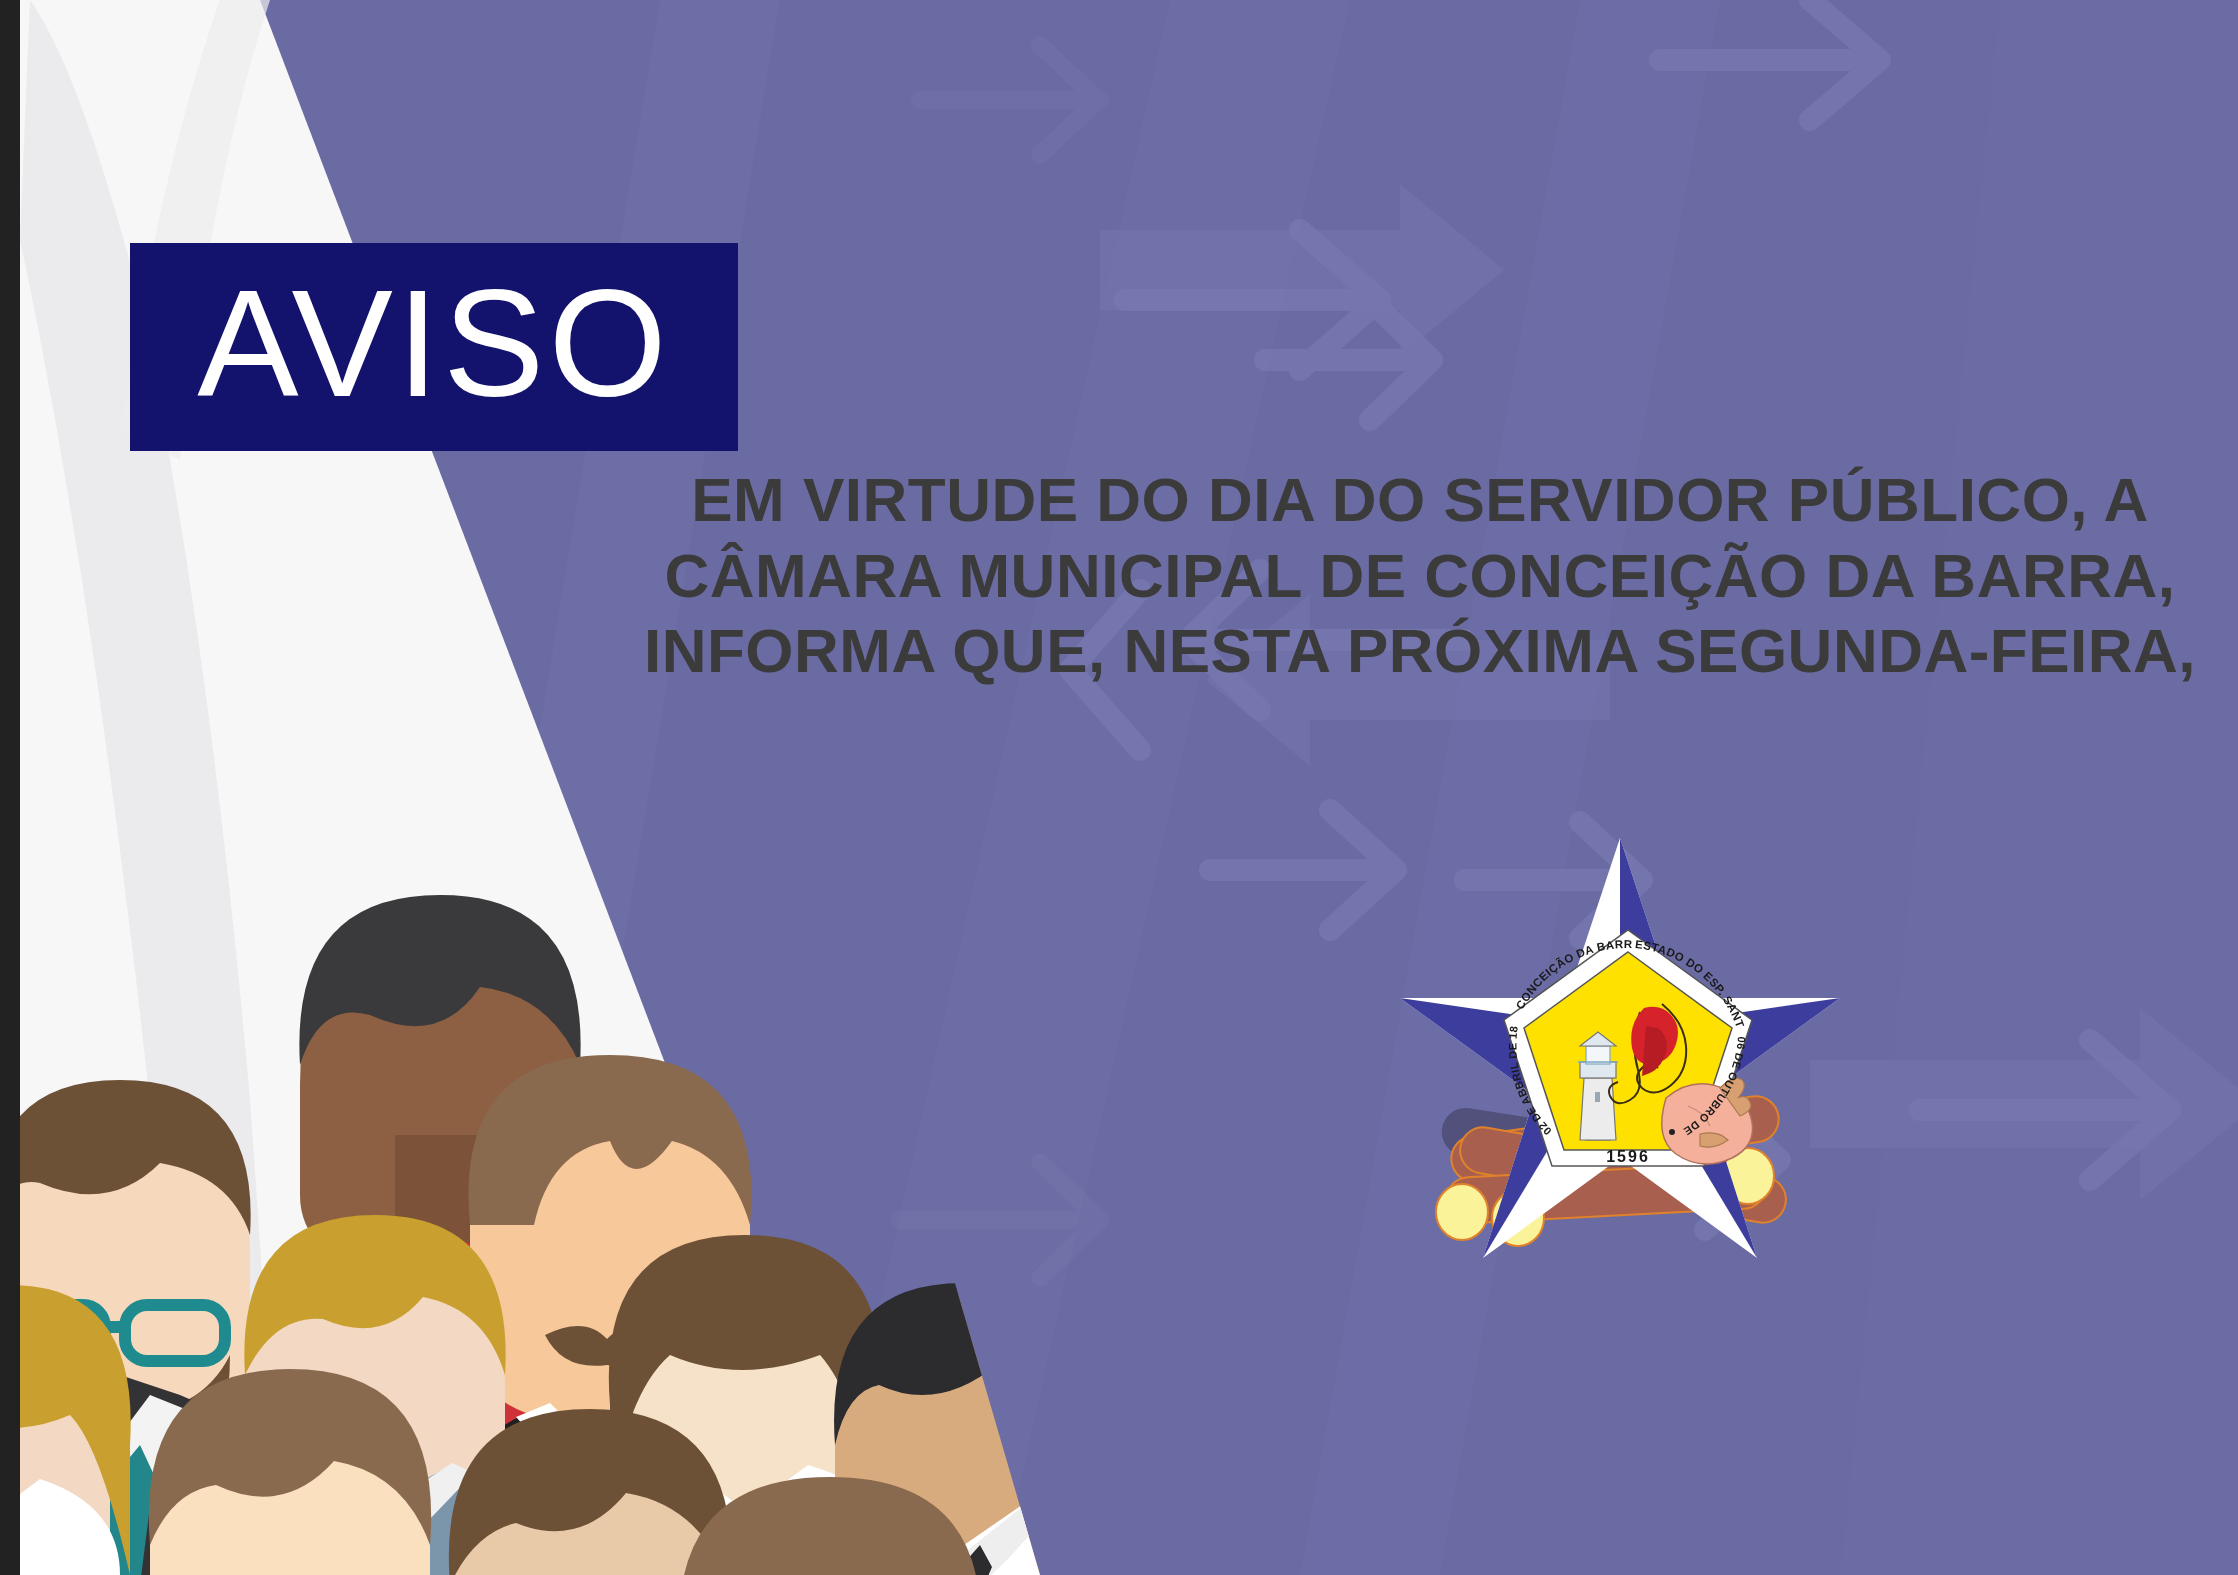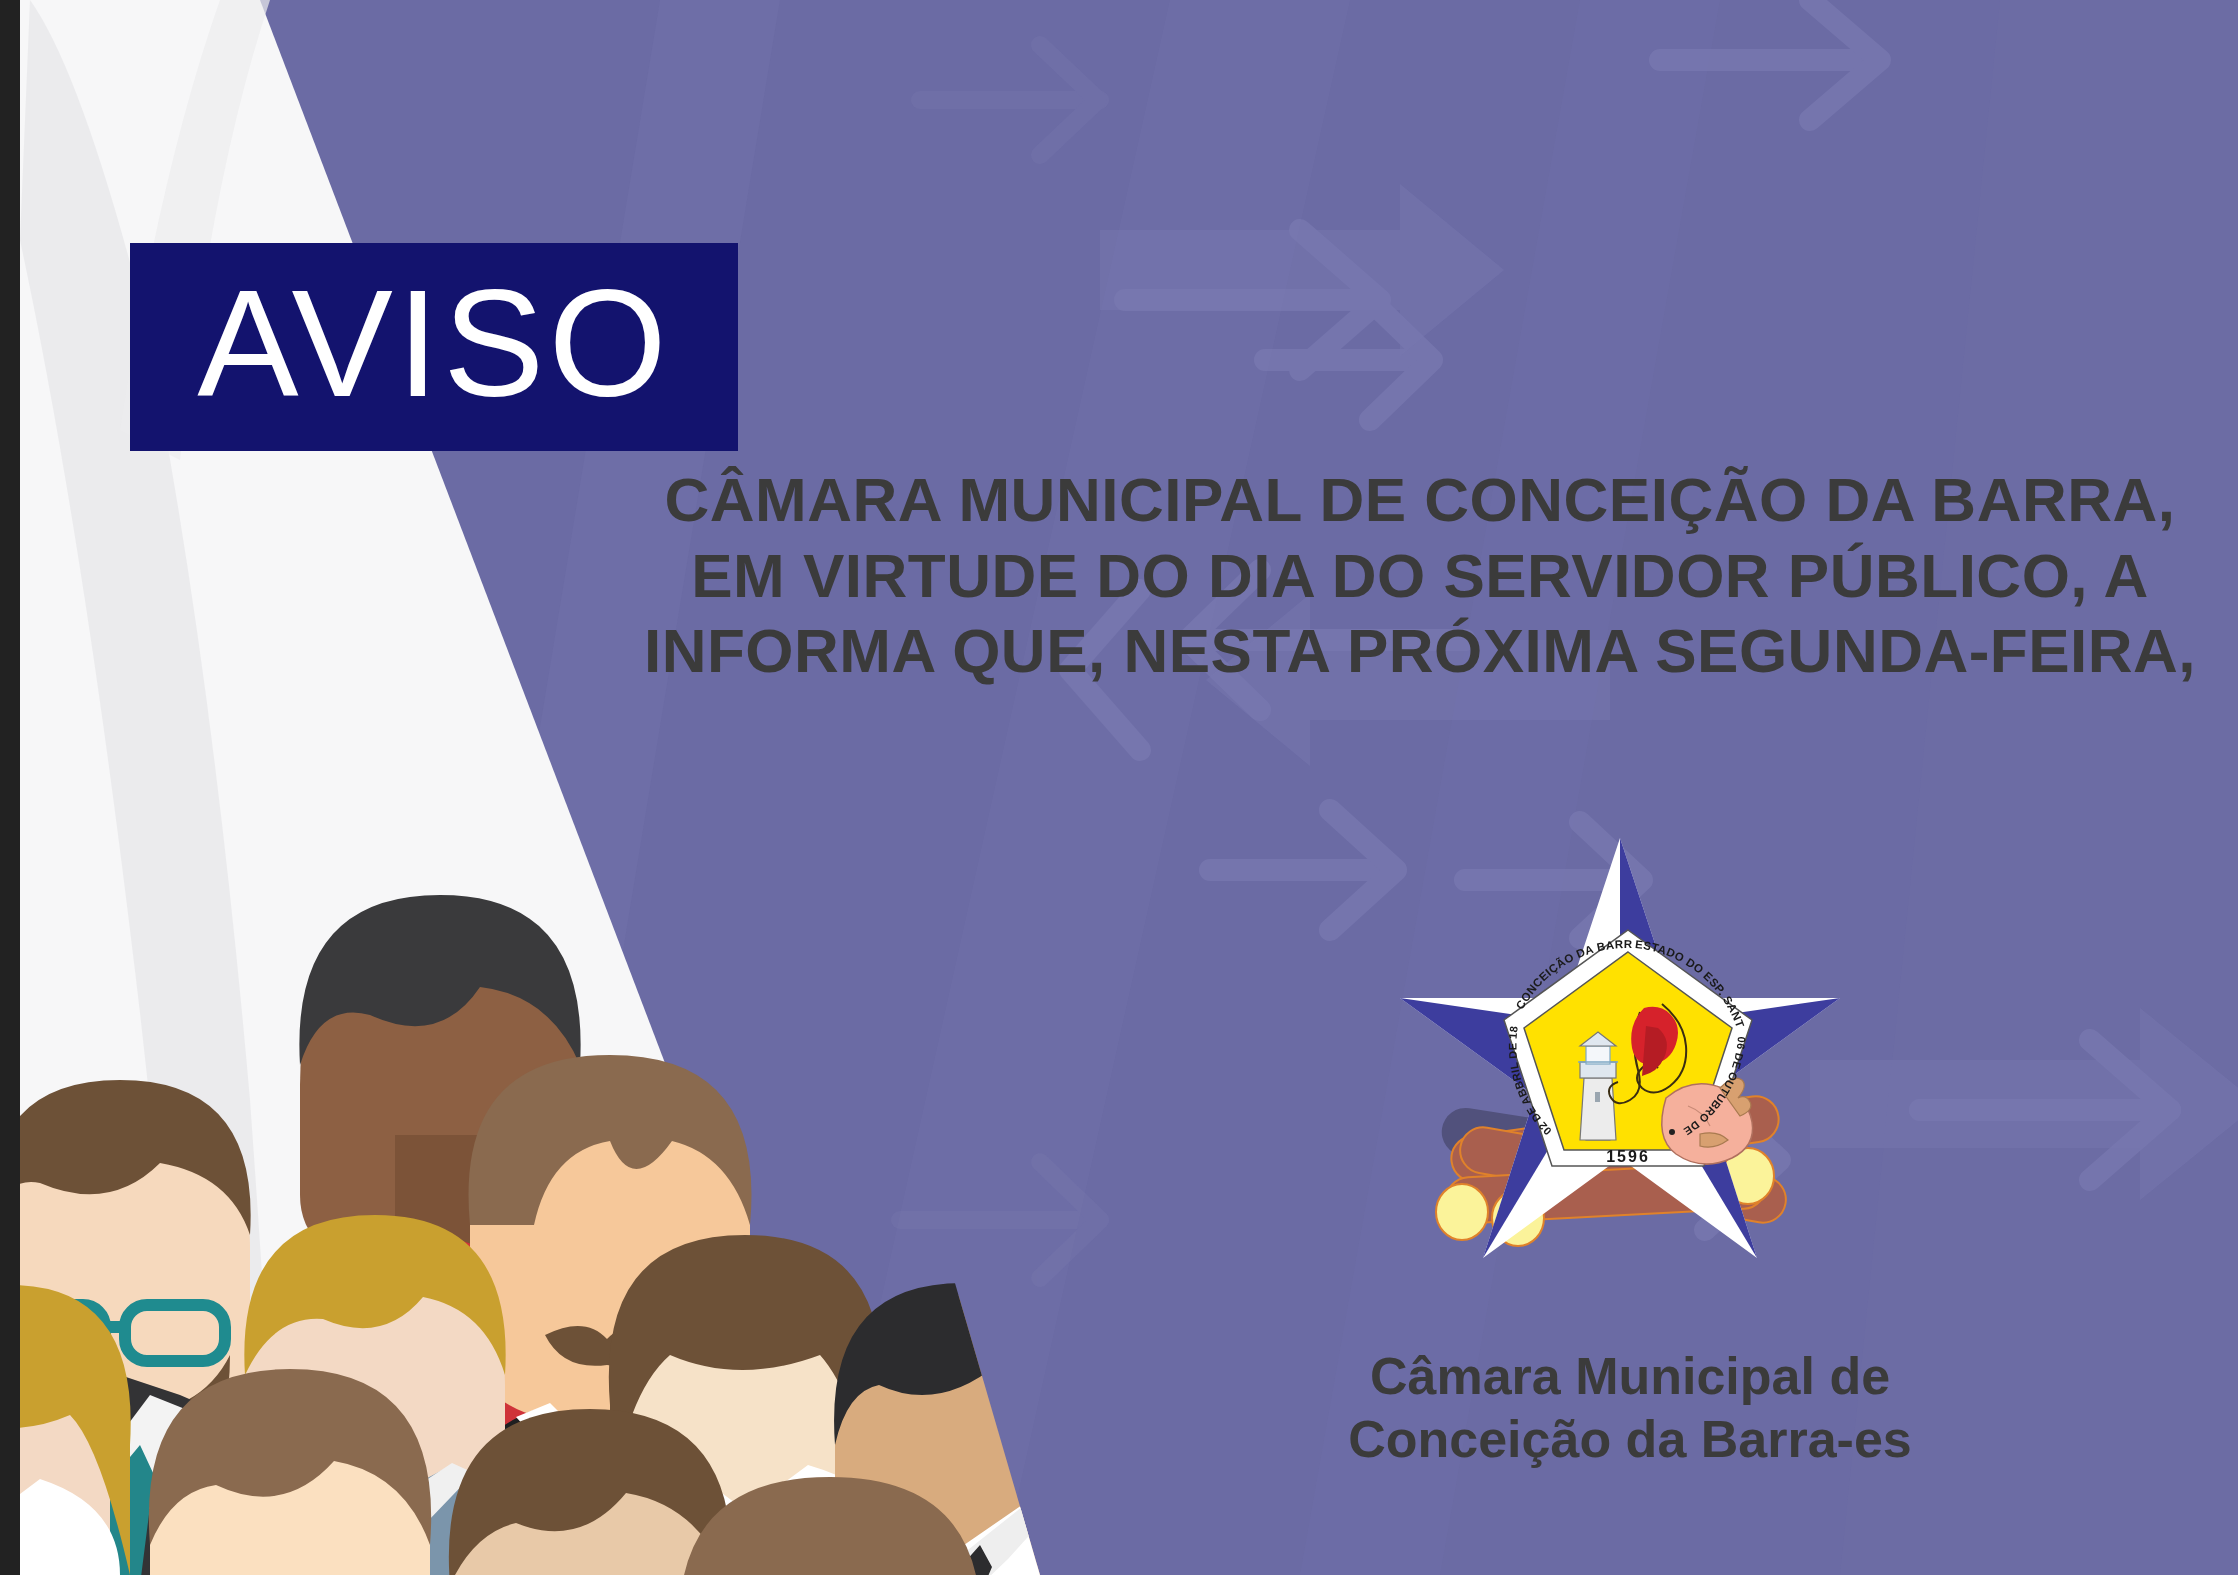--- a/index.html
+++ b/index.html
@@ -253,22 +253,22 @@
 
       </g>
     </svg>
   </div>
 
   <div class="aviso-band">
     <span class="aviso-text">AVISO</span>
   </div>
 
   <div class="body-copy">
+    <span class="ln">EM VIRTUDE DO DIA DO SERVIDOR PÚBLICO, A</span>
     <span class="ln">CÂMARA MUNICIPAL DE CONCEIÇÃO DA BARRA,</span>
-    <span class="ln">EM VIRTUDE DO DIA DO SERVIDOR PÚBLICO, A</span>
     <span class="ln">INFORMA QUE, NESTA PRÓXIMA SEGUNDA-FEIRA,</span>
   </div>
 
   <div class="emblem">
     <svg viewBox="0 0 440 450">
       <defs>
         <path id="arcTL" d="M 120 185 A 118 118 0 0 1 228 118"></path>
         <path id="arcTR" d="M 232 118 A 118 118 0 0 1 336 196"></path>
         <path id="arcR" d="M 338 204 A 118 118 0 0 1 282 300"></path>
         <path id="arcL" d="M 154 302 A 118 118 0 0 1 118 196"></path>
@@ -340,18 +340,14 @@
           </text>
           <text font-size="11" font-weight="bold" letter-spacing="0.3">
             <textPath href="#arcL" startOffset="2%">02 DE ABBRIL DE 1833</textPath>
           </text>
           <text x="228" y="332" text-anchor="middle" font-size="16" font-weight="bold" letter-spacing="2">1596</text>
         </g>
       </g>
     </svg>
   </div>
 
-  <div class="caption">
-    <span class="ln">Câmara Municipal de</span>
-    <span class="ln">Conceição da Barra-es</span>
-  </div>
 
 </div>
 
 </body></html>

